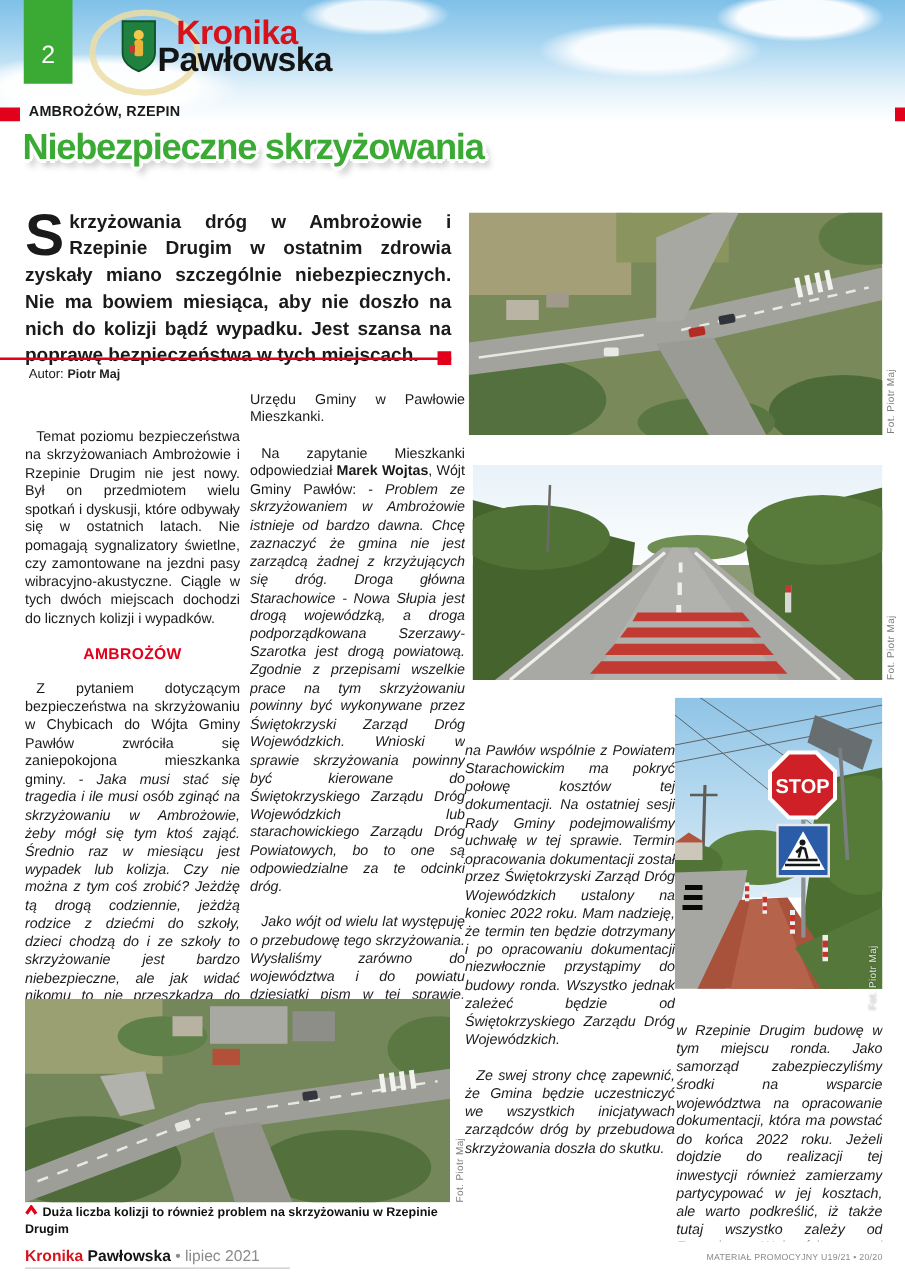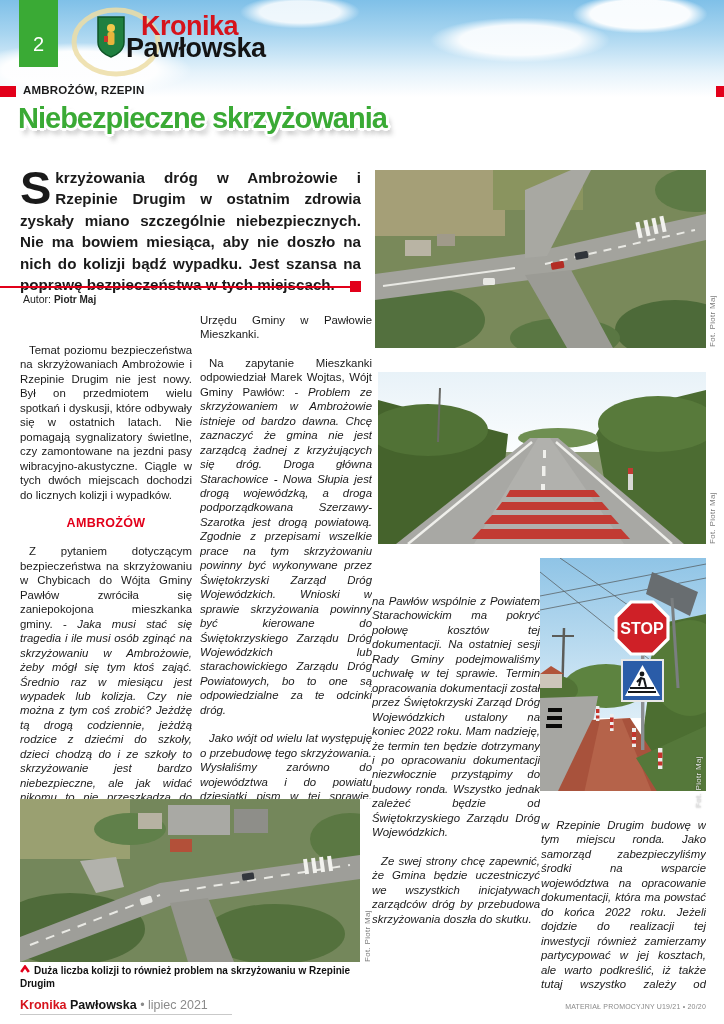--- a/index.html
+++ b/index.html
@@ -58,21 +58,21 @@
   .byline { position:absolute; left:23px; top:293px; font-size:10.5px; color:#222; }
   .byline .name { font-weight:700; font-size:10px; }
 
   
   .col { position:absolute; font-size:11.4px; line-height:14.45px; text-align:justify; overflow:hidden; }
   .col p { margin:0 0 14px 0; text-indent:9px; }
   .col p.ni { text-indent:0; }
   .col-heading { text-align:center; color:#e2001a; font-weight:700; font-size:12.5px; letter-spacing:.3px; margin:1px 0 14px 0; }
   .run-n { font-style:normal; font-weight:400; }
   .run-i { font-style:italic; }
-  .run-b { font-weight:400; }
+  .run-b { font-weight:700; }
   #col1 { left:20px;  top:313px; width:172px; height:486px;margin-top:30px; }
   #col2 { left:200px; top:313px; width:172px; height:486px; }
   #col3 { left:372px; top:594px; width:168px; height:344px; }
   #col4 { left:541px; top:818px; width:165px; height:175px; }
 
   
   .photo { position:absolute; overflow:hidden; }
   .photo svg { display:block; }
   .credit {
     position:absolute; font-size:8px; color:#7d7d7d;

